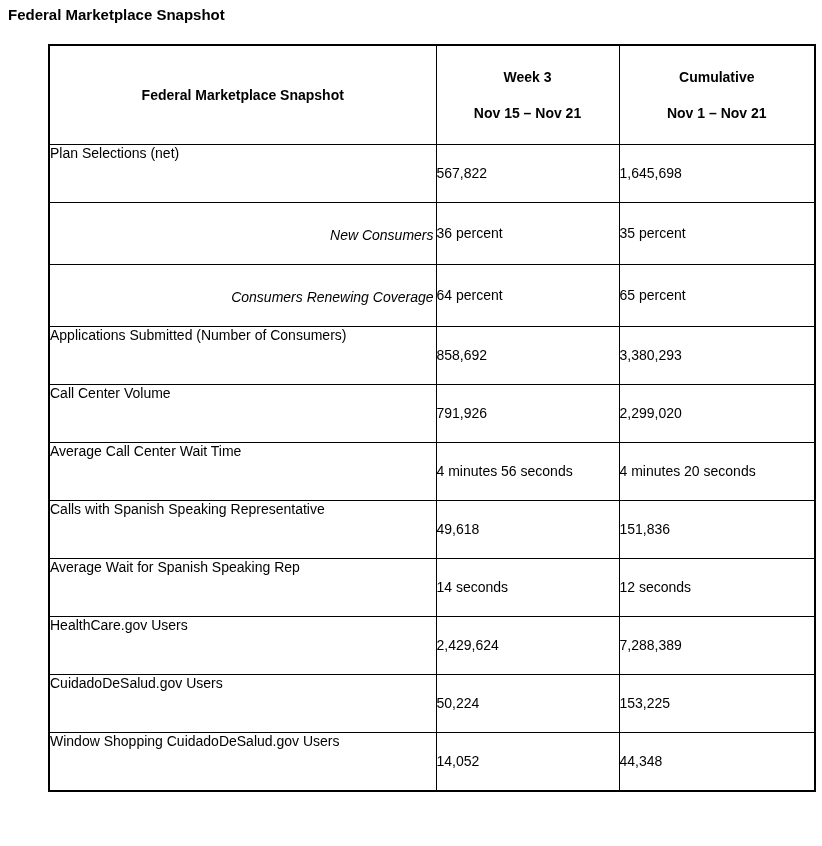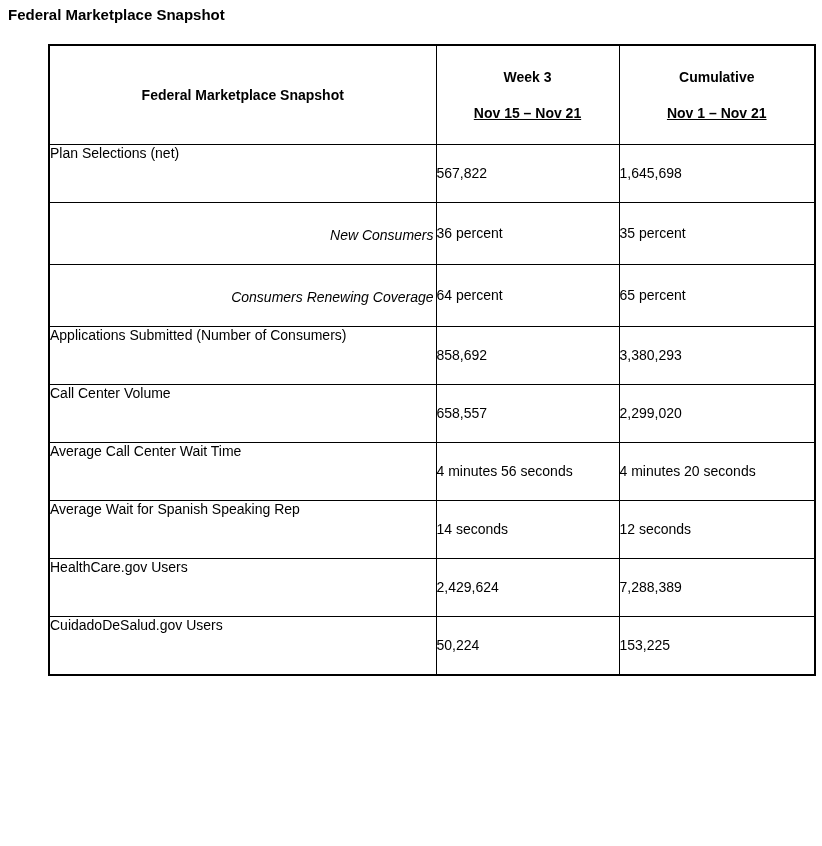--- a/index.html
+++ b/index.html
@@ -41,21 +41,21 @@
   col.c1 { width: 387px; }
   col.c2 { width: 183px; }
   col.c3 { width: 196px; }
   tr.header-row th {
     height: 98px;
     font-weight: bold;
     text-align: center;
     vertical-align: middle;
     font-size: 14px;
   }
-  .hdr-line2 { margin-top: 20px; text-decoration: underline; }
+  .hdr-line2 { margin-top: 20px; }
   tr.data-row td { height: 57px; }
   td.label-cell {
     vertical-align: top;
     text-align: left;
     padding: 3px 2px 2px 3px;
     line-height: 17px;
   }
   tr.data-row.sub-row td.label-cell {
     vertical-align: middle;
     text-align: right;
@@ -114,44 +114,54 @@
   </tr>
 
   <tr class="data-row">
     <td class="label-cell">Applications Submitted (Number of Consumers)</td>
     <td class="value-cell">858,692</td>
     <td class="value-cell">3,380,293</td>
   </tr>
 
   <tr class="data-row">
     <td class="label-cell">Call Center Volume</td>
-    <td class="value-cell">658,557</td>
+    <td class="value-cell">791,926</td>
     <td class="value-cell">2,299,020</td>
   </tr>
 
   <tr class="data-row">
     <td class="label-cell">Average Call Center Wait Time</td>
     <td class="value-cell">4 minutes 56 seconds</td>
     <td class="value-cell">4 minutes 20 seconds</td>
   </tr>
 
+  <tr class="data-row">
+    <td class="label-cell">Calls with Spanish Speaking Representative</td>
+    <td class="value-cell">49,618</td>
+    <td class="value-cell">151,836</td>
+  </tr>
 
   <tr class="data-row">
     <td class="label-cell">Average Wait for Spanish Speaking Rep</td>
     <td class="value-cell">14 seconds</td>
     <td class="value-cell">12 seconds</td>
   </tr>
 
   <tr class="data-row">
     <td class="label-cell">HealthCare.gov Users</td>
     <td class="value-cell">2,429,624</td>
     <td class="value-cell">7,288,389</td>
   </tr>
 
   <tr class="data-row">
     <td class="label-cell">CuidadoDeSalud.gov Users</td>
     <td class="value-cell">50,224</td>
     <td class="value-cell">153,225</td>
   </tr>
 
 
+  <tr class="data-row">
+    <td class="label-cell">Window Shopping CuidadoDeSalud.gov Users</td>
+    <td class="value-cell">14,052</td>
+    <td class="value-cell">44,348</td>
+  </tr>
 </tbody>
 </table>
 
 </body></html>

